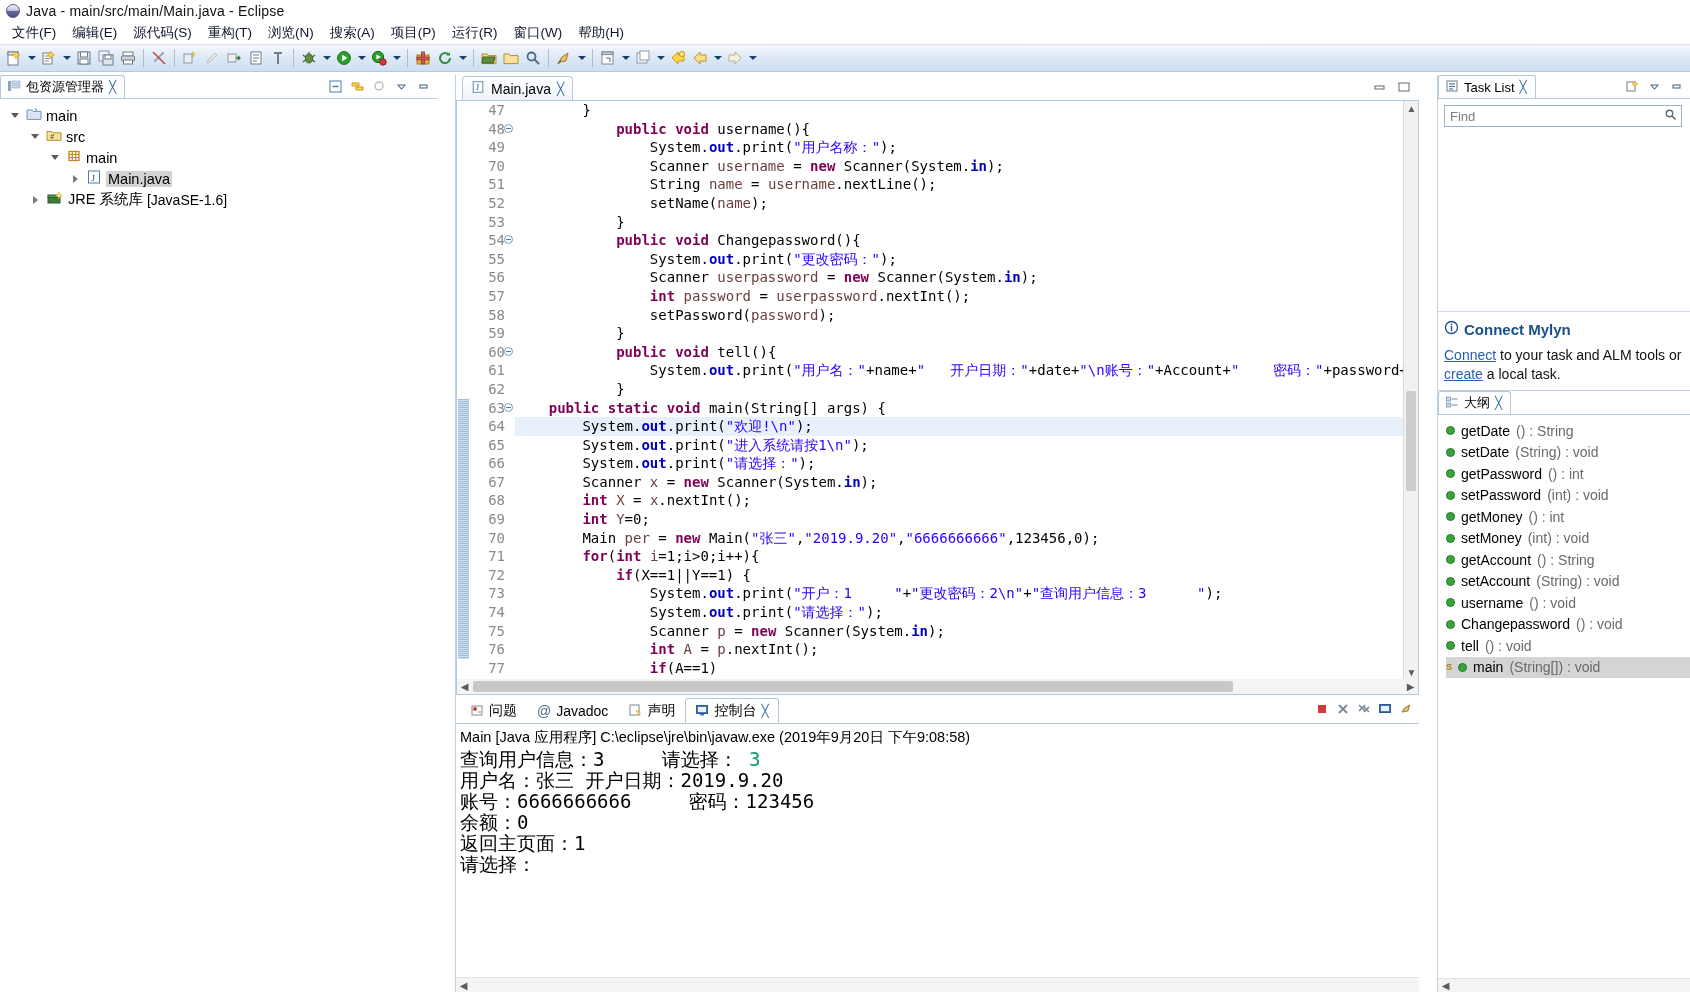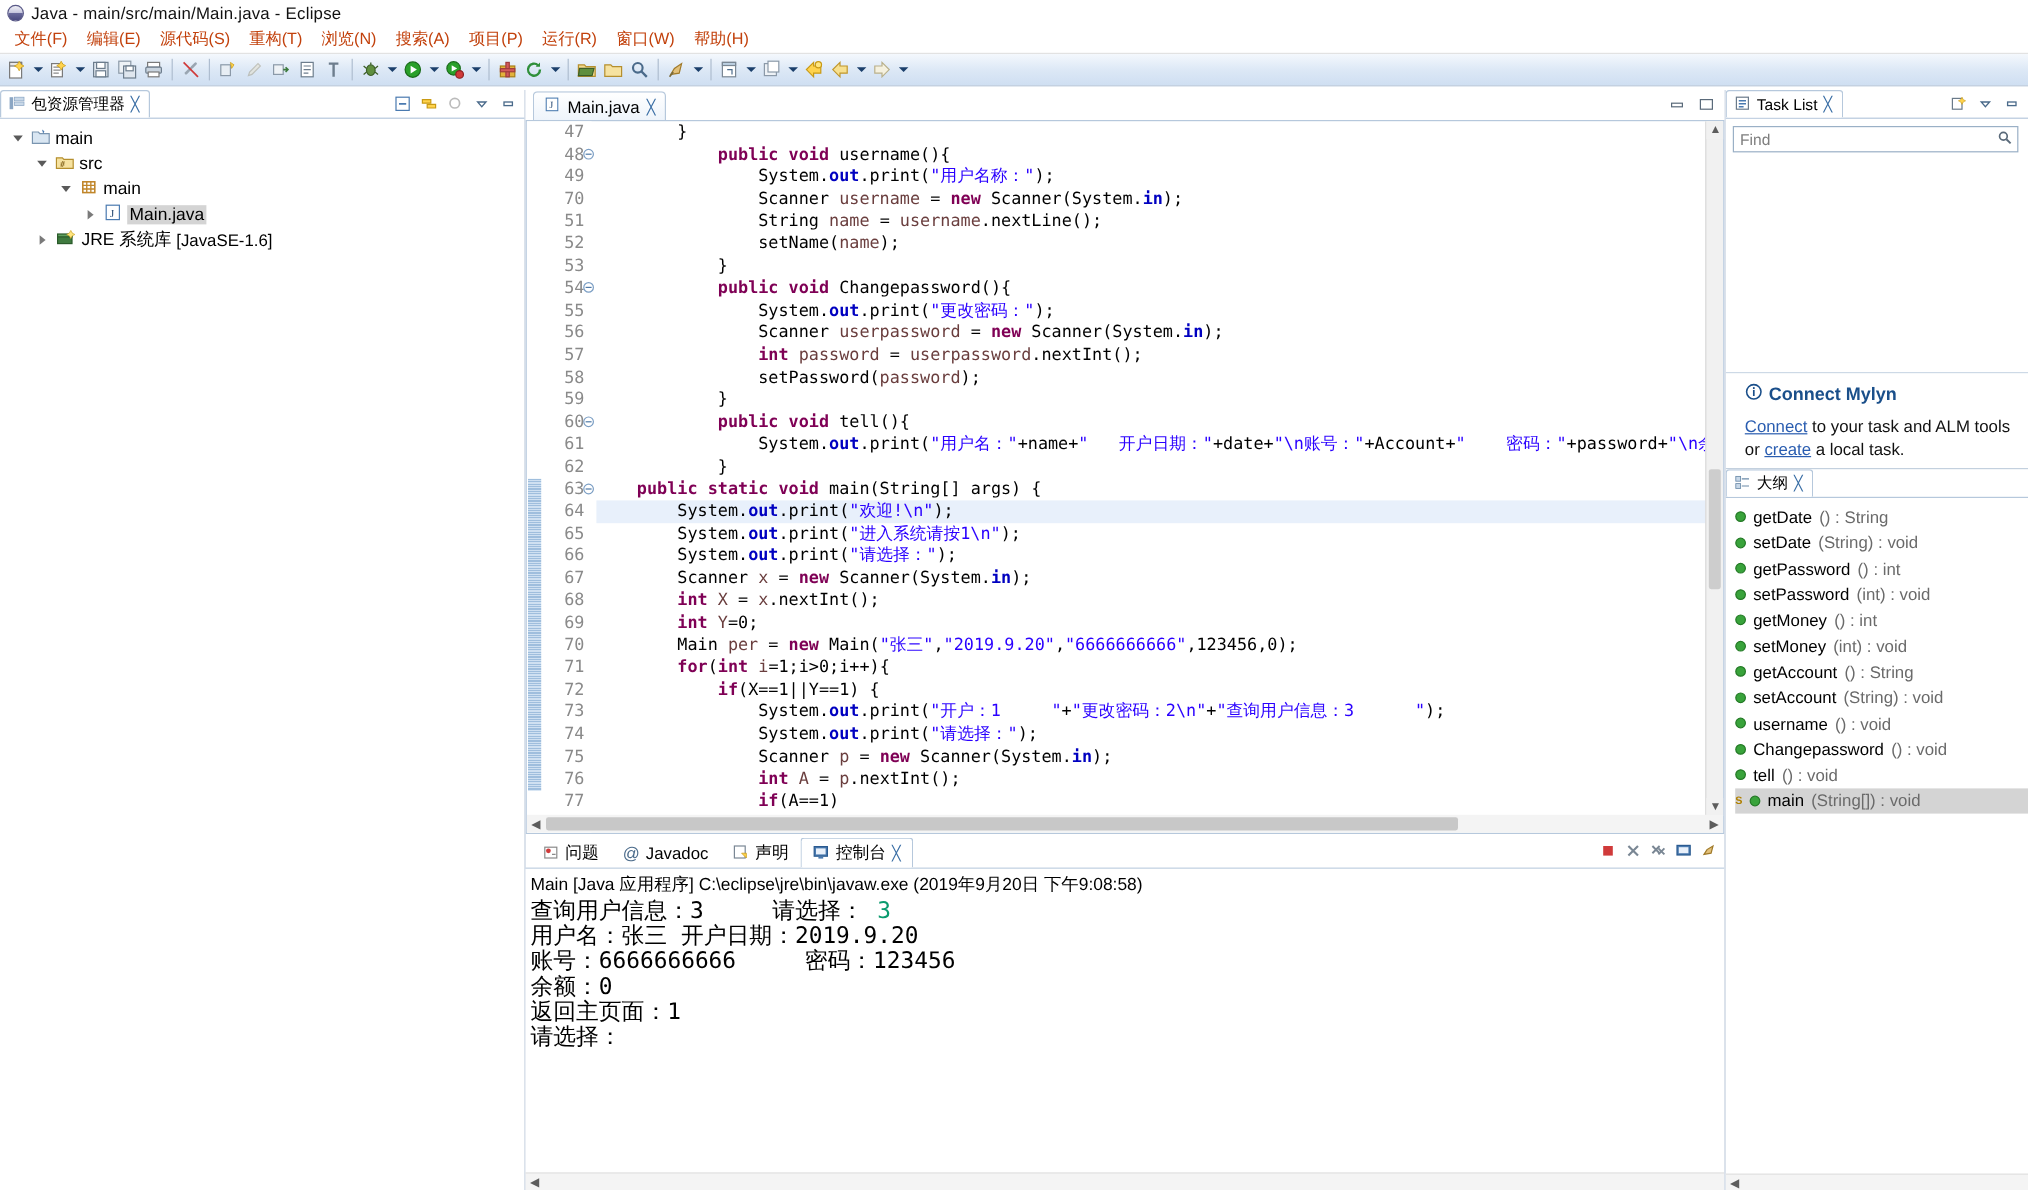--- a/index.html
+++ b/index.html
@@ -26,21 +26,21 @@
   }
   .title-text { font-size:14px; color:#111; letter-spacing:.2px; }
 
   
   .menubar {
     height:23px; display:flex; align-items:center;
     padding-left:4px; background:#ffffff;
     border-bottom:1px solid #e2e2e2;
   }
   .menu-item {
-    padding:2px 8px; font-size:13.5px; color:#c2410c; cursor:default;
+    padding:2px 8px; font-size:13.5px; color:#0f172a; cursor:default;
     white-space:nowrap;
   }
 
   
   .toolbar {
     height:27px;
     background:linear-gradient(180deg,#f4f8fd 0%,#dbe7f5 55%,#cfdff2 100%);
     border-bottom:1px solid #b9c8da;
     display:flex; align-items:center; padding:0 3px; gap:0px;
     overflow:hidden;
@@ -54,20 +54,21 @@
     content:""; width:0;height:0;
     border-left:4px solid transparent; border-right:4px solid transparent;
     border-top:4px solid #1b3f6b;
   }
   .tb-sep { width:1px; height:18px; background:#aebdd0; margin:0 4px; flex:0 0 auto; }
 
   
   .workbench {
     position:absolute; left:0; top:75px; right:0; bottom:0;
     display:flex;
+    gap:18px;
   }
 
   
   .left-panel { width:437px; flex:0 0 437px; display:flex; flex-direction:column;
                 background:#ffffff; }
   .view-tabbar {
     height:24px; display:flex; align-items:flex-end; position:relative;
     border-bottom:1px solid #b6c8dc;
   }
   .view-tab {
@@ -172,21 +173,21 @@
                      border-top:1px solid #e2e2e2; }
 
   
   .right-panel { width:253px; flex:0 0 253px; display:flex; flex-direction:column;
                  border-left:1px solid #c3d0de; background:#fff; overflow:hidden; }
   .tasklist-area { flex:0 0 315px; display:flex; flex-direction:column; }
   .find-row { padding:6px 8px 4px 6px; }
   .find-box { display:flex; align-items:center; height:22px; border:1px solid #9ab0c6;
               background:#fff; font-size:13px; color:#7e7e7e; padding-left:5px; }
   .find-box .mag { margin-left:auto; margin-right:4px; }
-  .mylyn-box { border-top:1px solid #cdd9e6; padding:8px 6px 6px 16px; }
+  .mylyn-box { border-top:1px solid #cdd9e6; padding:8px 6px 6px 6px; }
   .mylyn-title { display:flex; align-items:center; gap:5px; color:#1a4f8a;
                  font-size:15px; font-weight:bold; }
   .mylyn-text { font-size:14px; color:#111; margin-top:8px; line-height:19px; }
   .lnk { color:#2a5db0; text-decoration:underline; }
   .outline-area { flex:1 1 auto; display:flex; flex-direction:column; min-height:0;
                   border-top:1px solid #c3d0de; }
   .outline-list { flex:1 1 auto; padding:5px 0 0 8px; overflow:hidden; }
   .o-row { display:flex; align-items:center; gap:6px; height:21.5px; font-size:14px;
            white-space:nowrap; }
   .o-row.sel { background:#d4d4d4; }

